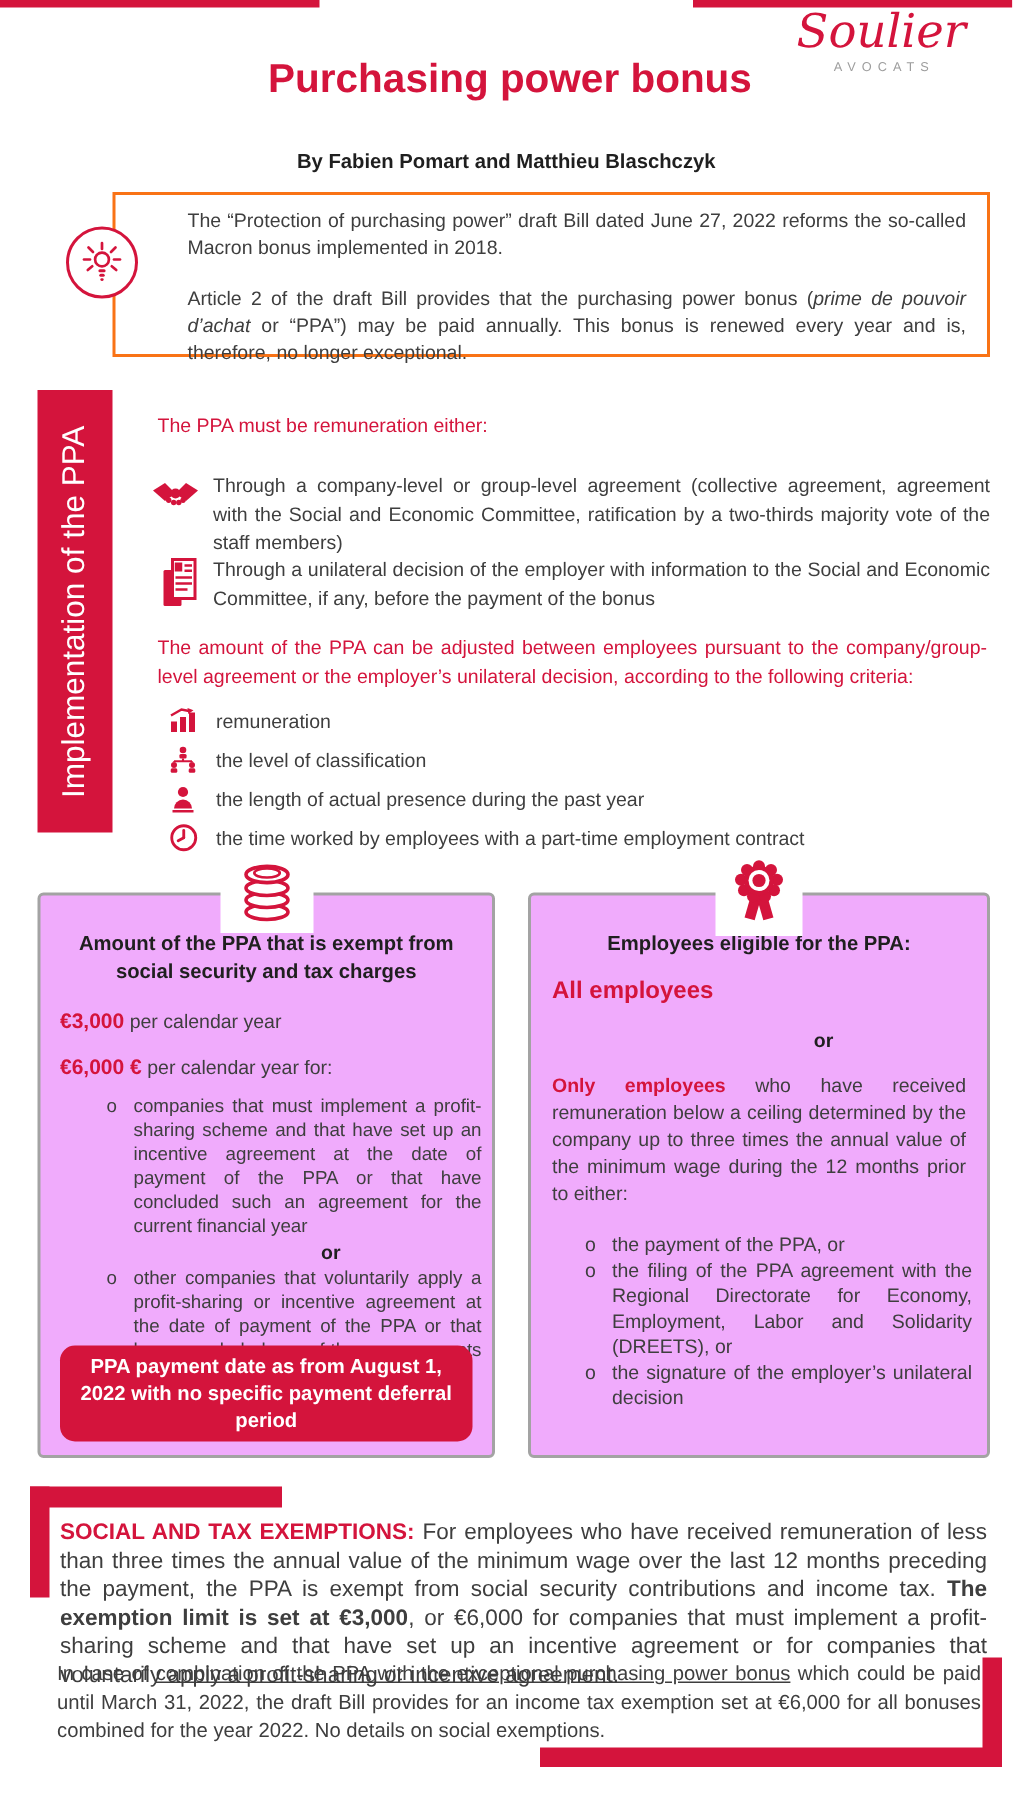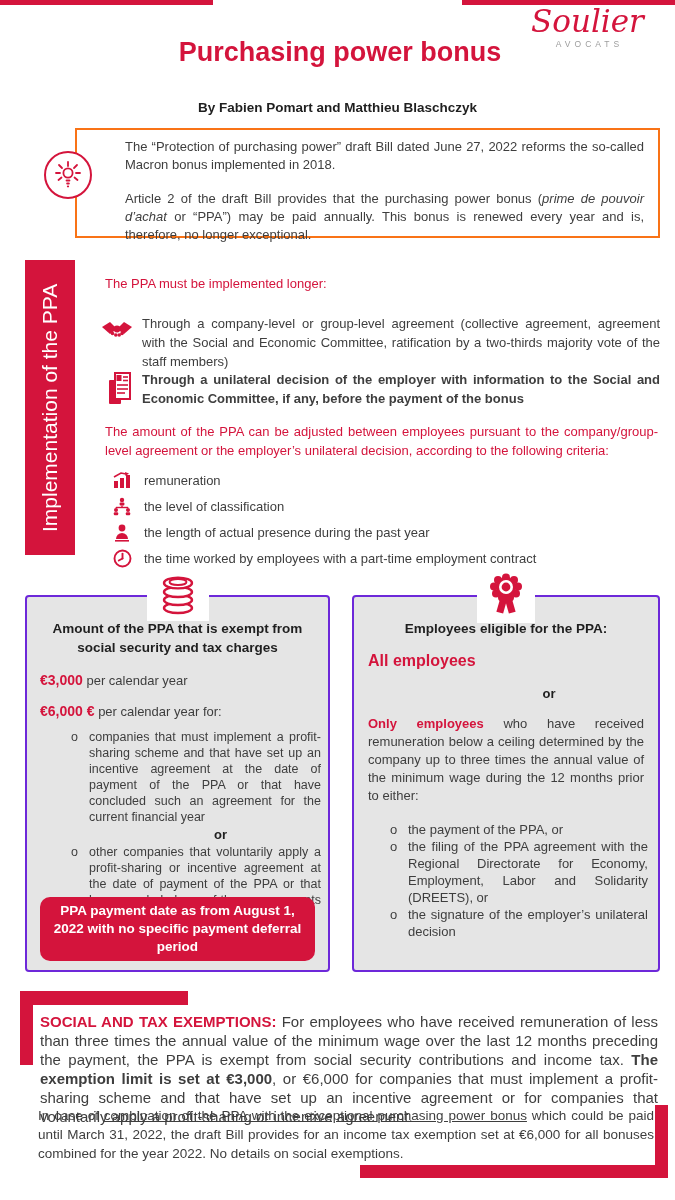--- a/index.html
+++ b/index.html
@@ -29,28 +29,28 @@
   #bulb-circle{left:44px;top:151px;width:48px;height:48px;border:2px solid #d4143c;border-radius:50%;
                background:#fff;box-sizing:border-box;display:flex;align-items:center;justify-content:center;}
 
   
   #sidebar{left:25px;top:260px;width:50px;height:295px;}
   #sidebar span{display:block;width:50px;height:295px;writing-mode:vertical-rl;transform:rotate(180deg);
                 color:#fff;font-size:21px;text-align:center;line-height:50px;}
   #impl-lead{left:105px;top:276px;width:540px;font-size:13px;color:#d4143c;}
   .impl-icon{width:34px;text-align:center;}
   #impl-item1-text{left:142px;top:314px;width:518px;}
-  #impl-item2-text{left:142px;top:370px;width:518px;font-weight:bold;}
+  #impl-item2-text{left:142px;top:370px;width:518px;}
   #adjust-note{left:105px;top:422px;width:553px;font-size:13px;line-height:19px;text-align:justify;color:#d4143c;}
   .crit-row{left:110px;height:24px;display:flex;align-items:center;}
   .crit-ic{width:24px;display:flex;justify-content:center;}
   .crit-lb{margin-left:10px;font-size:13px;color:#3e3e3e;}
 
   
-  .big-box{border:2px solid #6d28d9;border-radius:4px;box-sizing:border-box;background:#e5e5e5;}
+  .big-box{border:2px solid #a3a3a3;border-radius:4px;box-sizing:border-box;background:#f0abfc;}
   #amount-box{left:25px;top:595px;width:305px;height:377px;}
   #elig-box{left:352px;top:595px;width:308px;height:377px;}
   .box-icon{position:absolute;top:-26px;left:50%;transform:translateX(-50%);background:#fff;padding:0 9px;}
   .box-title{margin:22px 16px 0;font-size:13.5px;line-height:19px;font-weight:bold;color:#1f1f1f;text-align:center;}
   .amt-line{margin:15px 0 0 13px;font-size:13px;color:#3e3e3e;}
   .amt-line .red{font-size:14px;font-weight:bold;}
   .blist{margin-top:10px;}
   .bullet{display:flex;margin:0 0 0 44px;}
   .bullet .m{width:18px;font-size:12.5px;line-height:16px;color:#3e3e3e;}
   .bullet .t{width:232px;font-size:12.5px;line-height:16px;text-align:justify;color:#3e3e3e;}
@@ -106,21 +106,21 @@
       <rect x="12.6" y="19.5" width="4.8" height="2" rx="1" fill="#d4143c"></rect>
       <rect x="13.2" y="22.5" width="3.6" height="2" rx="1" fill="#d4143c"></rect>
       <rect x="13.9" y="25.5" width="2.2" height="1.8" rx="0.9" fill="#d4143c"></rect>
     </svg>
   </div>
 
   <div class="abs accent-bg" id="sidebar">
     <span>Implementation of the PPA</span>
   </div>
 
-  <div class="abs" id="impl-lead">The PPA must be implemented longer:</div>
+  <div class="abs" id="impl-lead">The PPA must be remuneration either:</div>
 
   <div class="abs impl-icon" style="left:100px;top:320px;">
     <svg width="32" height="22" viewBox="0 0 32 22">
       <g fill="#d4143c">
         <path d="M1 7 L9 2 L16 9 L9 14 Z"></path>
         <path d="M31 7 L23 2 L16 9 L23 14 Z"></path>
         <circle cx="16" cy="9" r="3.4"></circle>
         <circle cx="11.5" cy="13.5" r="1.8"></circle>
           <circle cx="14.8" cy="15" r="1.8"></circle>
         <circle cx="18.2" cy="15" r="1.8"></circle>

